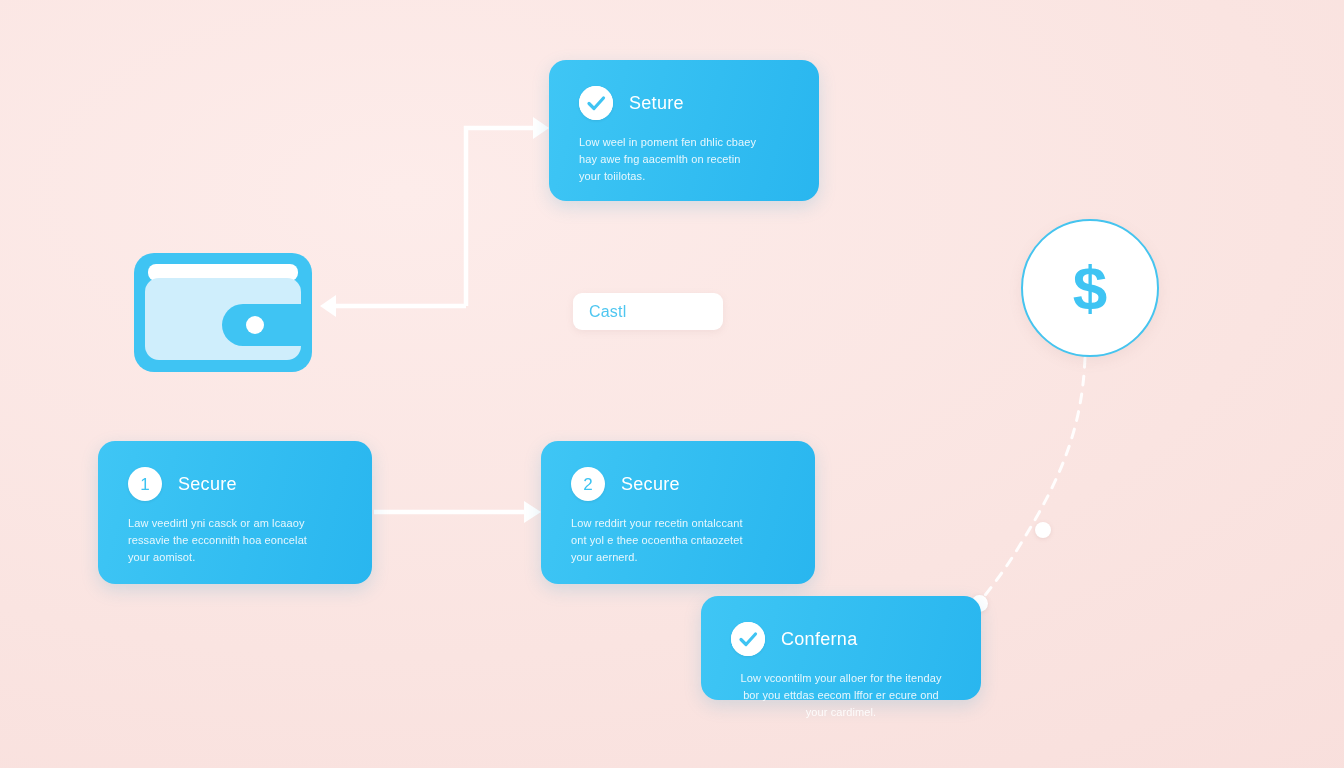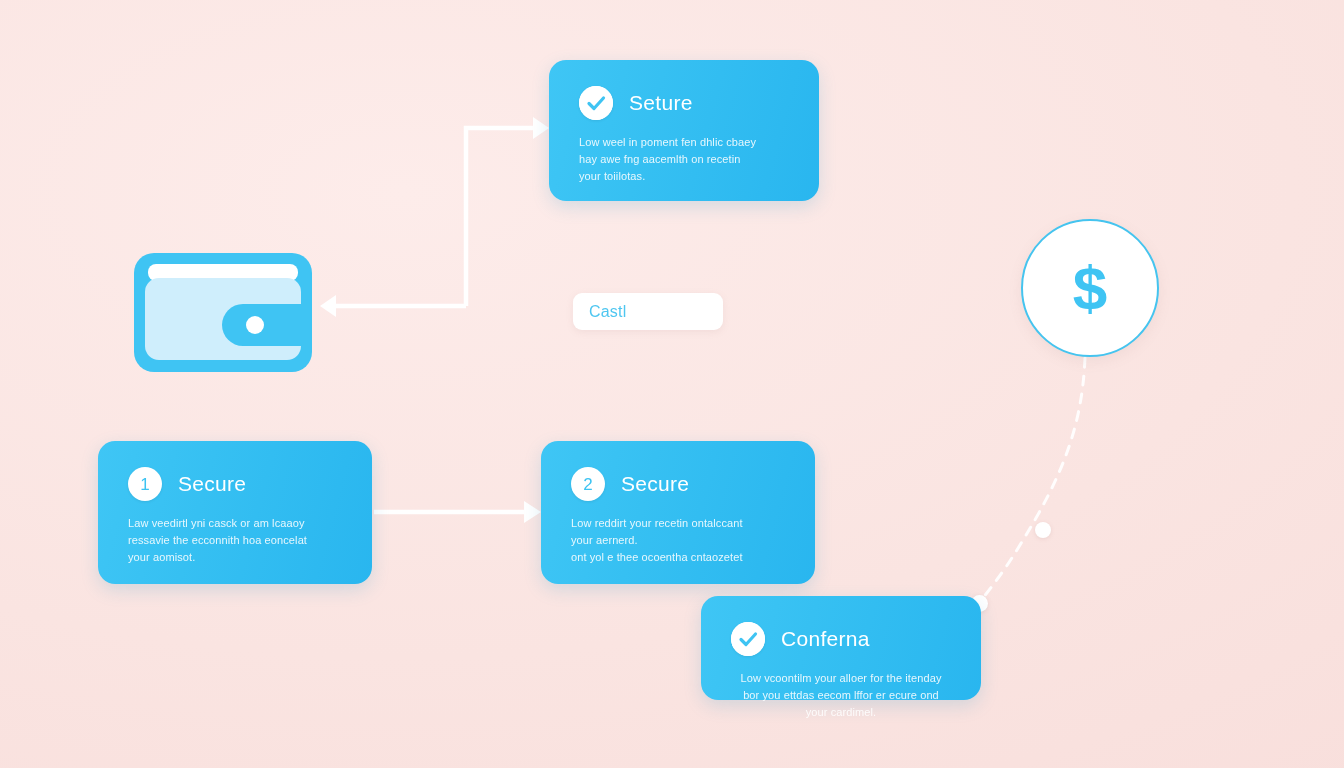--- a/index.html
+++ b/index.html
@@ -62,21 +62,21 @@
   }
   .badge svg { display: block; }
   .badge .num {
     font-size: 17px;
     font-weight: 400;
     color: #3cc3f2;
     line-height: 1;
     font-family: "Liberation Sans", sans-serif;
   }
   .card-title {
-    font-size: 21px;
+    font-size: 18px;
     font-weight: 400;
     color: #ffffff;
     letter-spacing: 0.3px;
     white-space: nowrap;
   }
   .card-body {
     font-size: 11px;
     line-height: 1.55;
     color: rgba(255,255,255,0.88);
     
@@ -241,22 +241,22 @@
 
   <div id="card-step-two" class="card">
     <div class="card-head">
       <span class="badge">
         <span class="num">2</span>
       </span>
       <span class="card-title">Secure</span>
     </div>
     <div class="card-body">
       <div>Low reddirt your recetin ontalccant</div>
+      <div>ont yol e thee ocoentha cntaozetet</div>
       <div>your aernerd.</div>
-      <div>ont yol e thee ocoentha cntaozetet</div>
     </div>
   </div>
 
   <div id="card-confirm" class="card">
     <div class="card-head">
       <span class="badge">
         <svg width="34" height="34" viewBox="0 0 34 34" xmlns="http://www.w3.org/2000/svg">
           <circle cx="17" cy="17" r="17" fill="#ffffff"></circle>
           <path d="M 10 17.5 L 15 22.5 L 24.5 12" fill="none" stroke="#3fc4f3" stroke-width="3.2" stroke-linecap="round" stroke-linejoin="round"></path>
         </svg>

